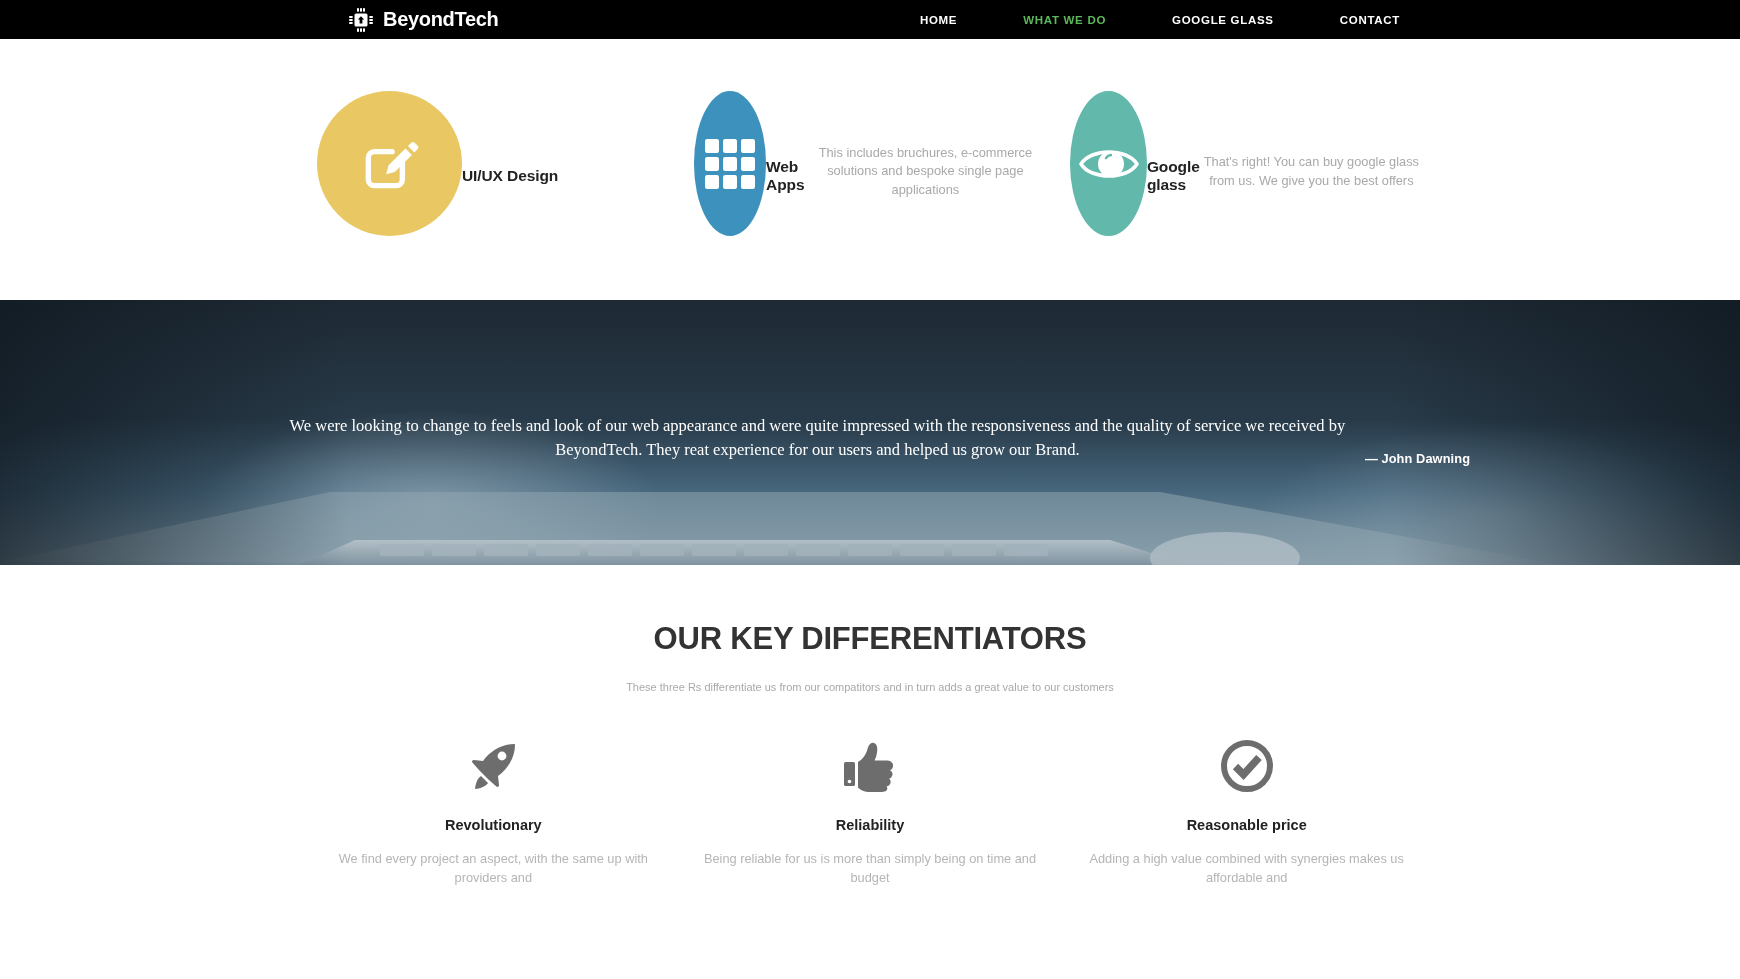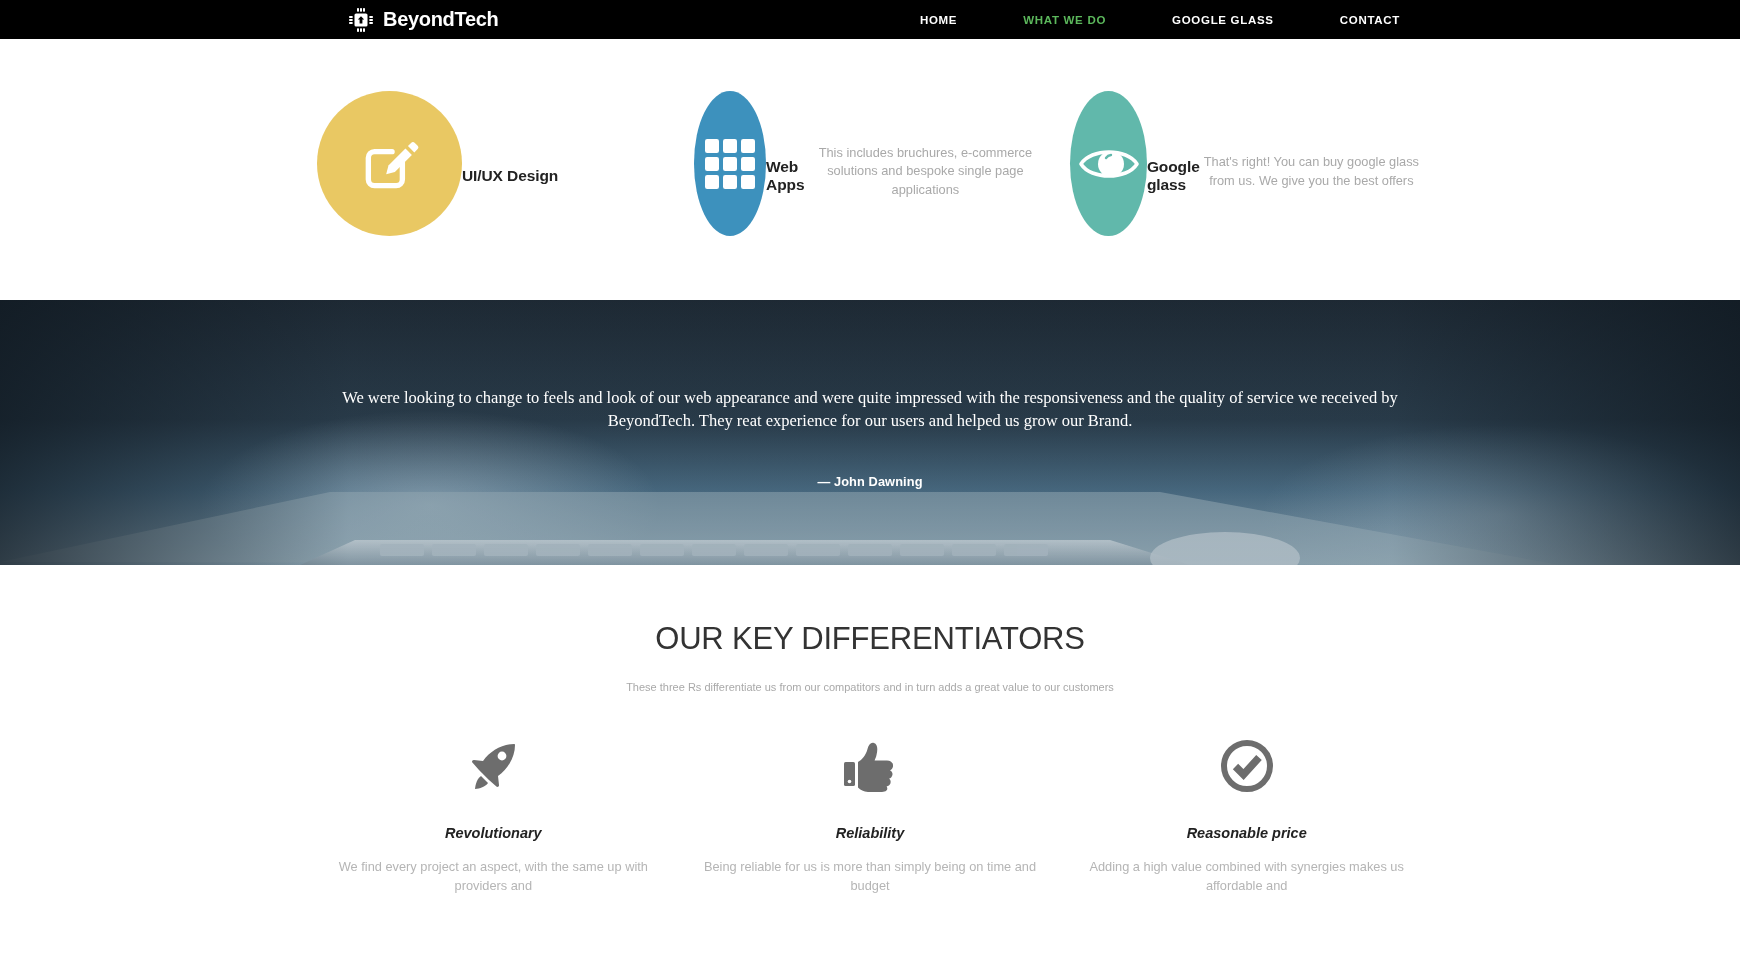--- a/index.html
+++ b/index.html
@@ -101,21 +101,21 @@
     height: 265px;
     overflow: hidden;
     background: #22303c;
   }
   .testimonial-bg { position: absolute; inset: 0; }
   .testimonial-content {
     position: relative;
     z-index: 3;
     height: 100%;
     display: flex;
-    flex-direction: column;
+    flex-direction: row;
     align-items: center;
     justify-content: center;
     padding-top: 10px;
   }
   .testimonial-quote {
     width: 1095px;
     text-align: center;
     color: #ffffff;
     font-family: "Liberation Serif", serif;
     font-size: 16.5px;
@@ -132,21 +132,21 @@
   
   .diff {
     background: #ffffff;
     padding-top: 56px;
     display: flex;
     flex-direction: column;
     align-items: center;
   }
   .diff-title {
     font-size: 31px;
-    font-weight: normal;
+    font-weight: bold;
     color: #333333;
     letter-spacing: -0.2px;
   }
   .diff-sub {
     margin-top: 24px;
     font-size: 11px;
     color: #a9a9a9;
   }
   .diff-items {
     margin-top: 42px;
@@ -155,25 +155,24 @@
   }
   .diff-item {
     flex: 1;
     display: flex;
     flex-direction: column;
     align-items: center;
     padding: 0 20px;
   }
   .diff-icon { height: 62px; display: flex; align-items: center; justify-content: center; }
   .diff-label {
-    margin-top: 28px;
+    margin-top: 20px;
     font-size: 14.5px;
     font-weight: bold;
     color: #222222;
-    font-style: italic;
   }
   .diff-desc {
     margin-top: 17px;
     font-size: 12.8px;
     line-height: 1.45;
     color: #b5b5b5;
     text-align: center;
     max-width: 350px;
   }
 </style>

